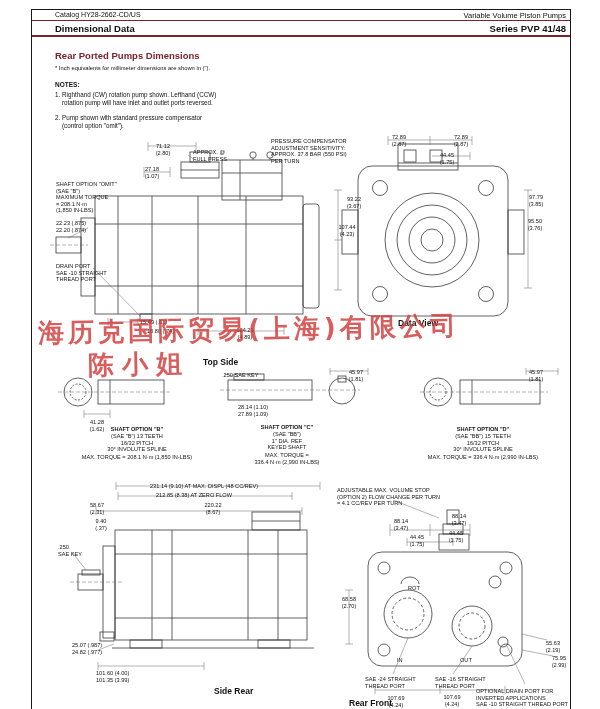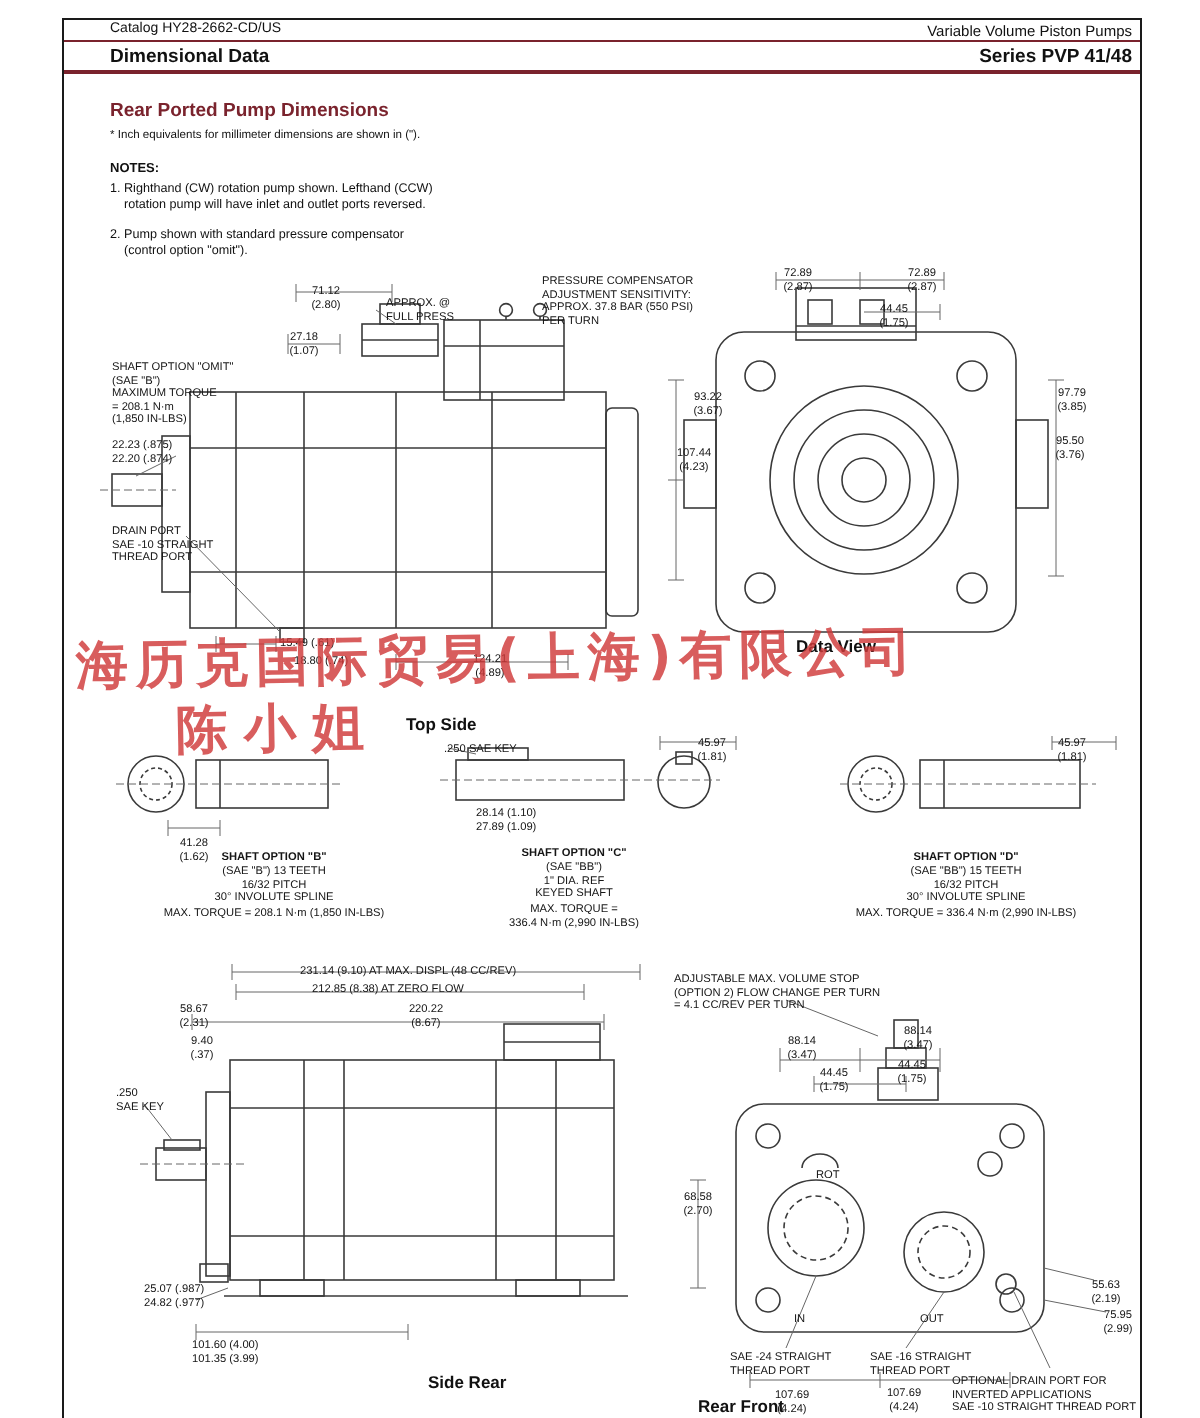--- a/index.html
+++ b/index.html
@@ -36,21 +36,21 @@
 <div class="page">
   <div class="frame"></div>
 
   <div class="h-cat">Catalog HY28-2662-CD/US</div>
   <div class="h-sec">Dimensional Data</div>
   <div class="h-prod">Variable Volume Piston Pumps</div>
   <div class="h-ser">Series PVP 41/48</div>
   <div class="rule rule1"></div>
   <div class="rule rule2"></div>
 
-  <div class="doc-title">Rear Ported Pump Dimensions</div>
+  <div class="doc-title">Rear Ported Pumps Dimensions</div>
   <div class="footnote">* Inch equivalents for millimeter dimensions are shown in (").</div>
   <div class="notes-h">NOTES:</div>
   <div class="note" style="left:55px;top:91px;width:240px">1. Righthand (CW) rotation pump shown. Lefthand (CCW)
     rotation pump will have inlet and outlet ports reversed.</div>
   <div class="note" style="left:55px;top:114px;width:240px">2. Pump shown with standard pressure compensator
     (control option "omit").</div>
 
   <svg style="left:48px;top:140px" width="285" height="228" viewBox="0 0 285 228">
     <g stroke="#3a3a3a" stroke-width="0.8" fill="none">
       <rect x="142" y="12" width="20" height="10"></rect>

